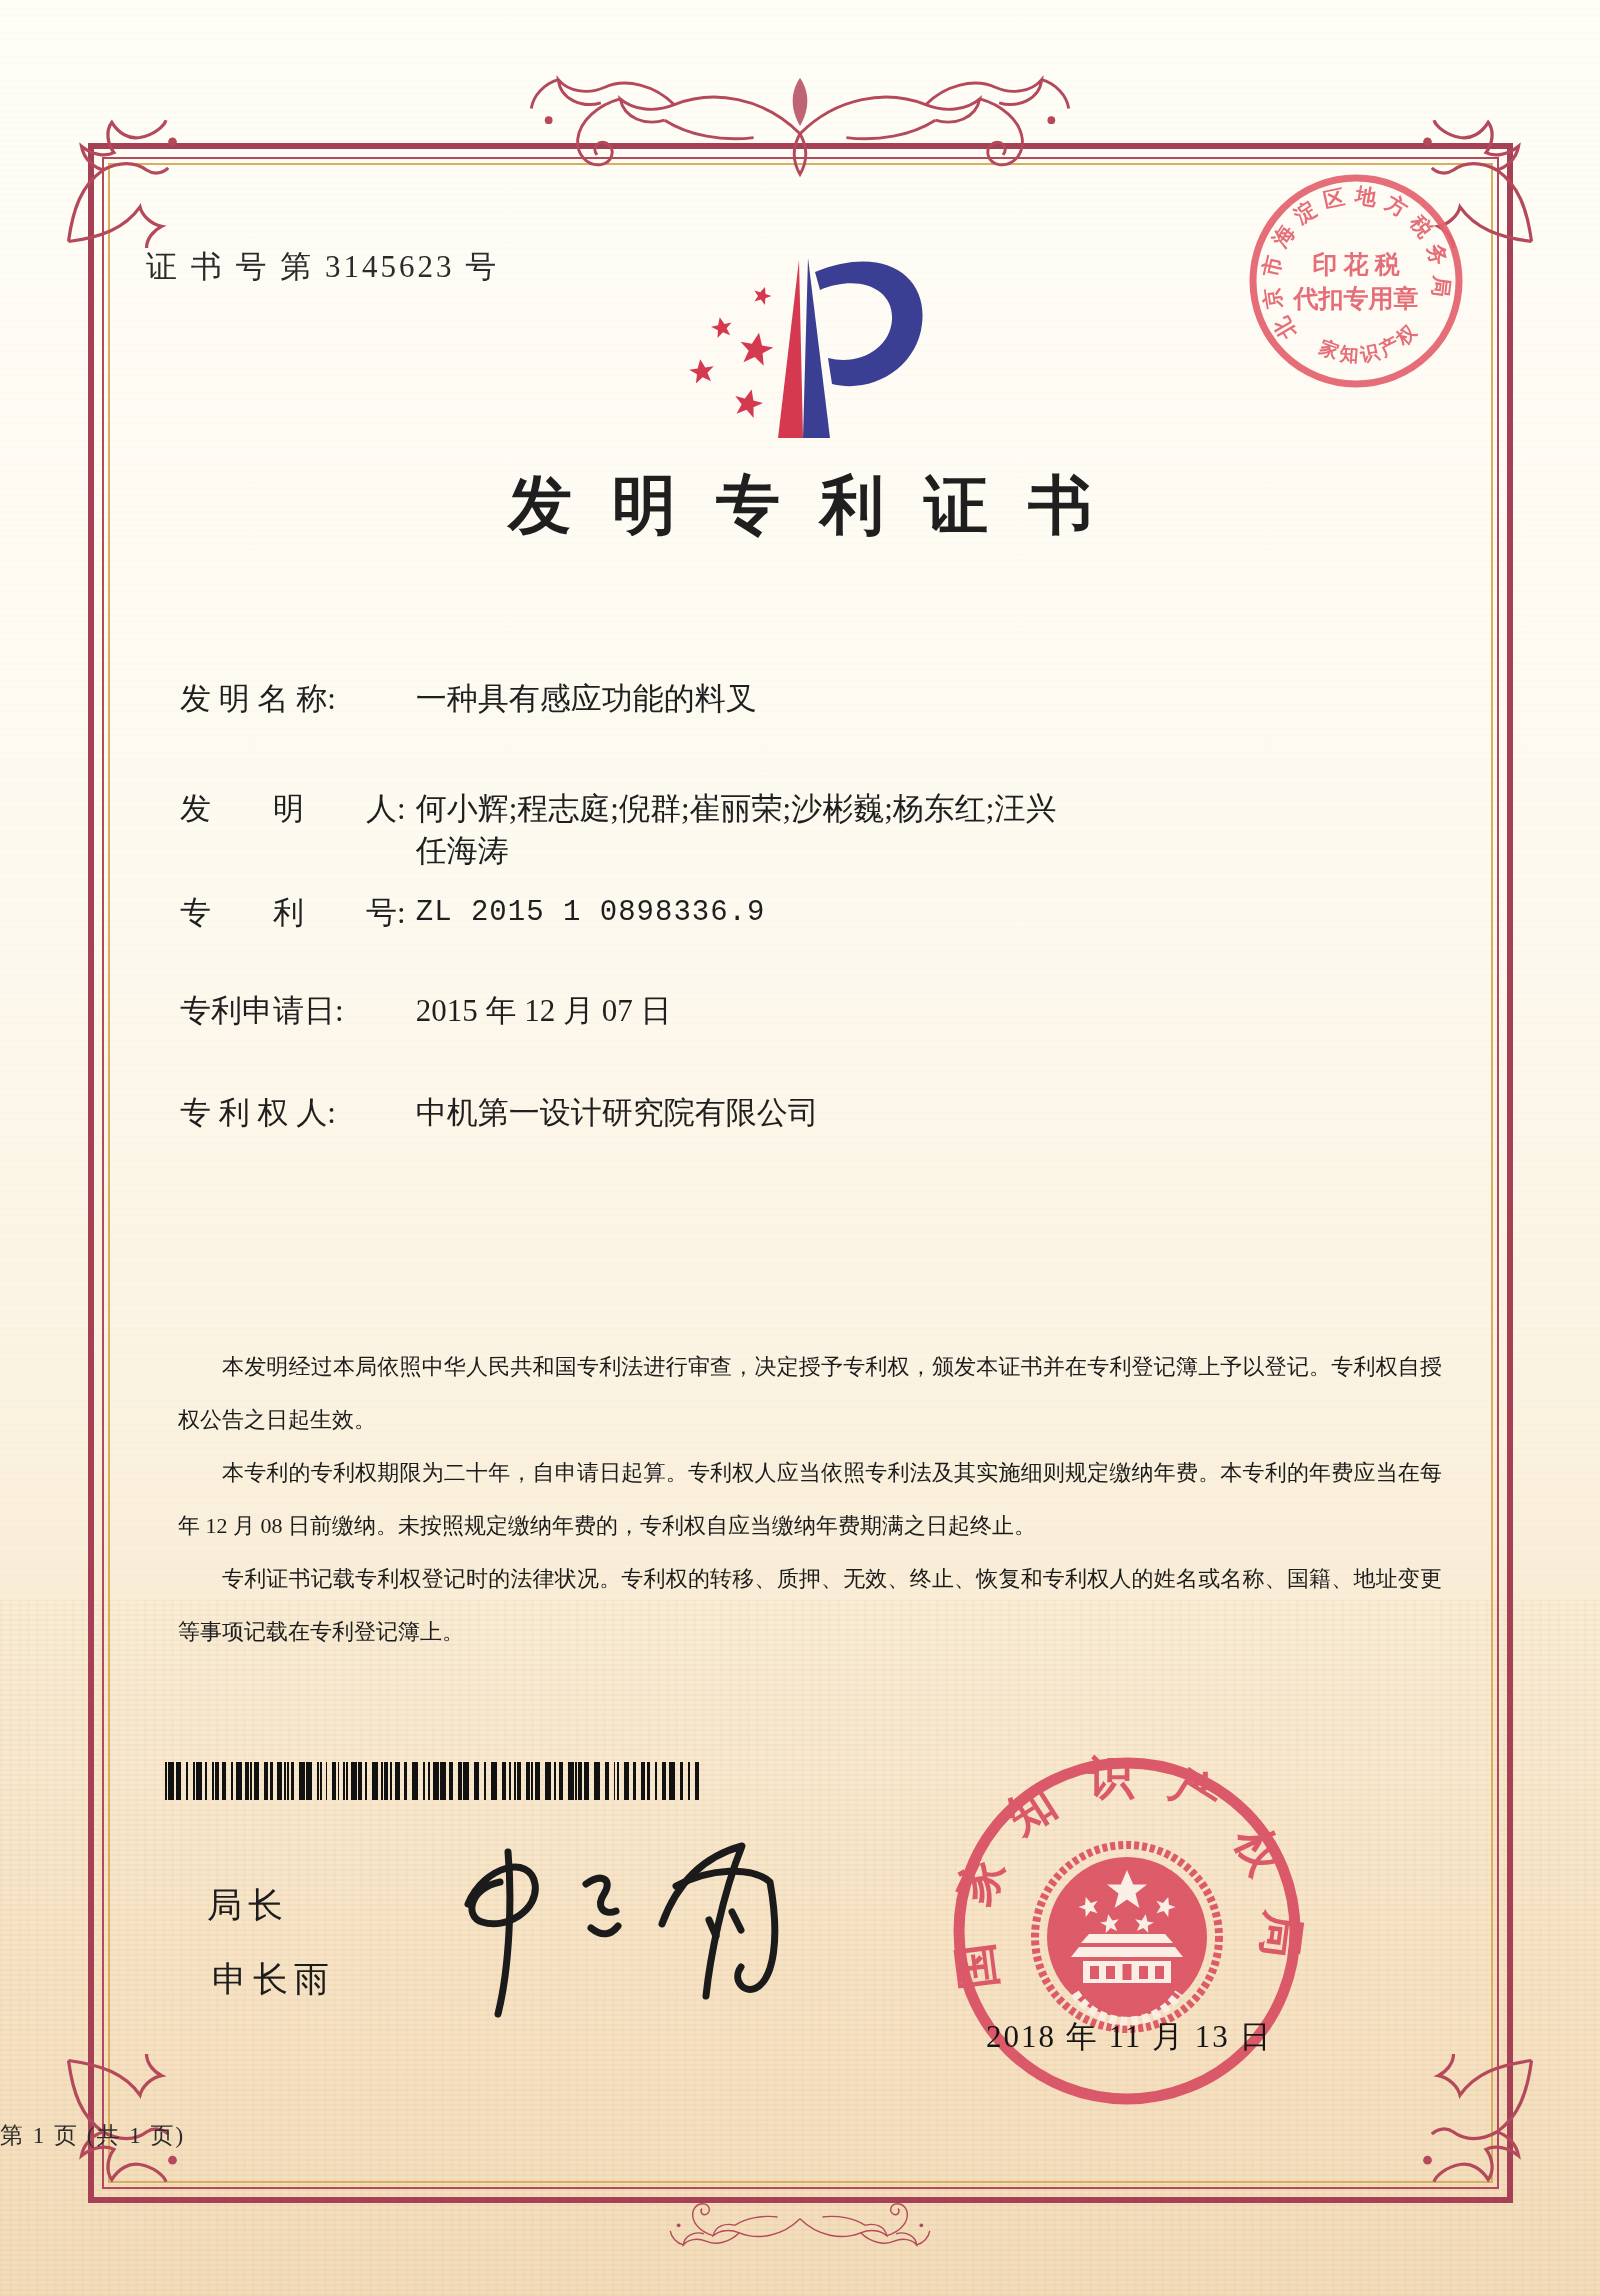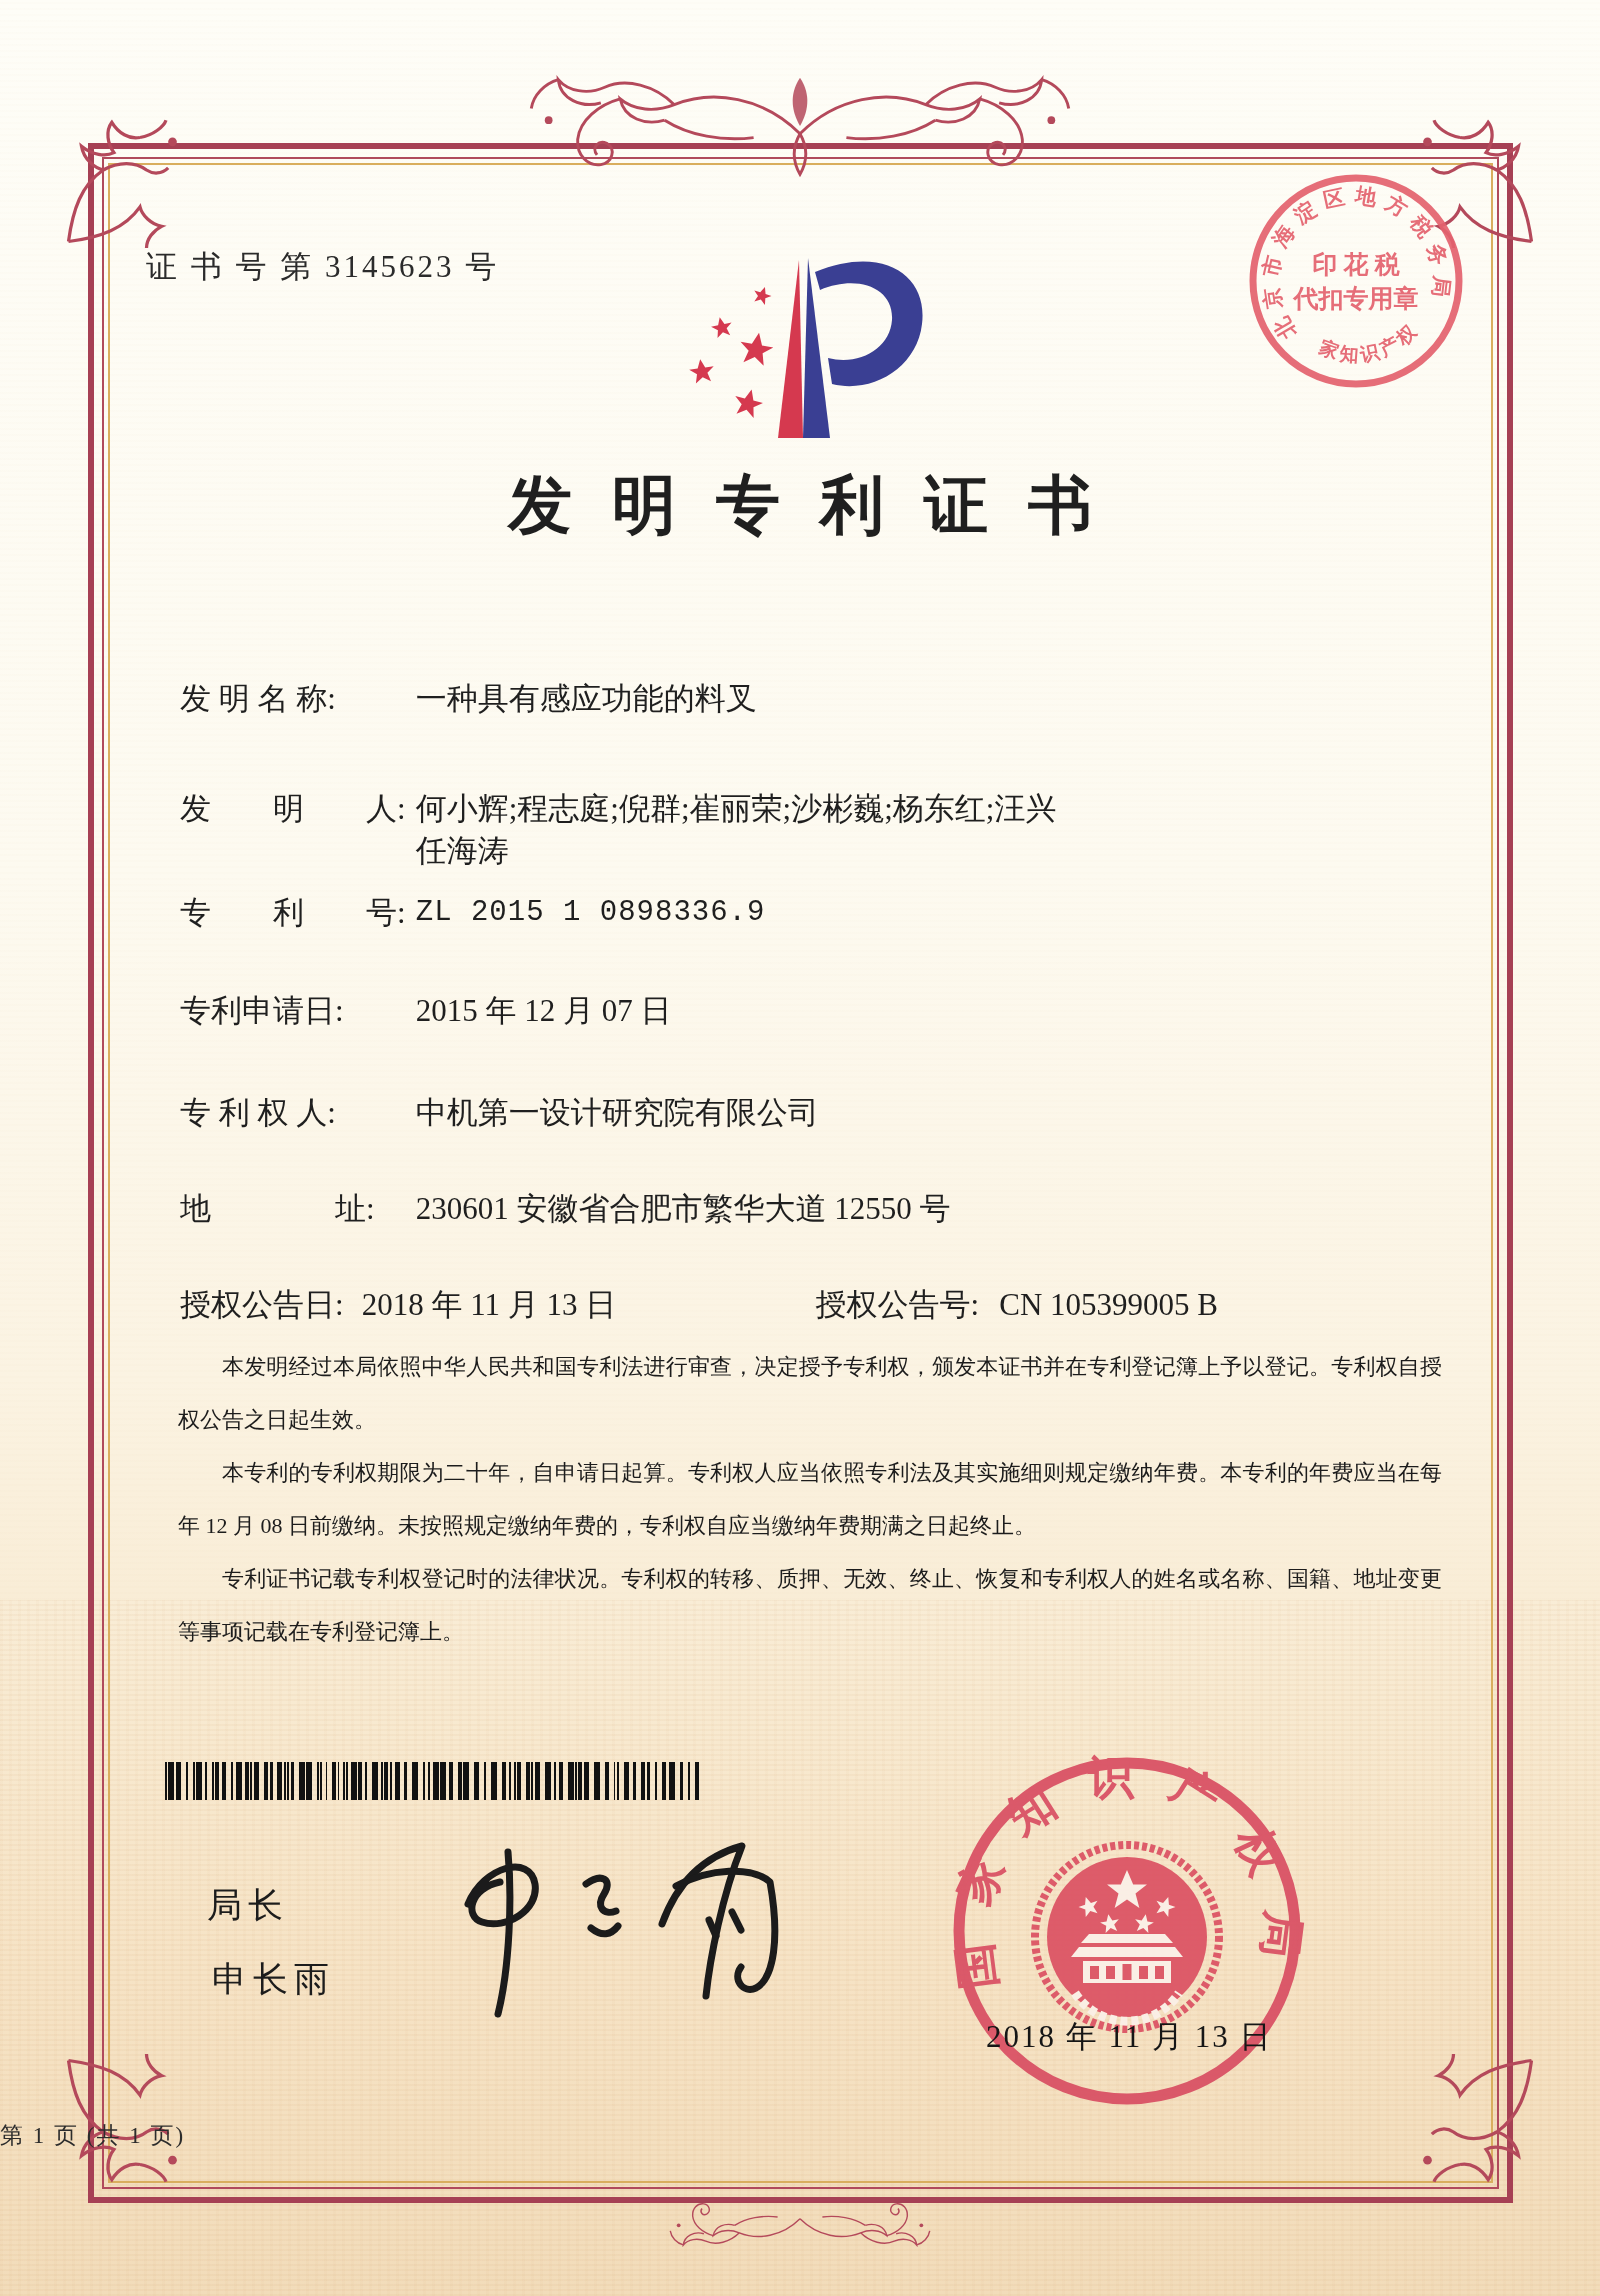--- a/index.html
+++ b/index.html
@@ -158,31 +158,21 @@
   <div class="abs row" style="top:990px">
     <span class="lbl">专利申请日:</span>
     <span class="val">2015 年 12 月 07 日</span>
   </div>
 
   <div class="abs row" style="top:1092px">
     <span class="lbl">专 利 权 人:</span>
     <span class="val">中机第一设计研究院有限公司</span>
   </div>
 
-  <div class="abs row" style="top:1188px">
-    <span class="lbl">地　　　　址:</span>
-    <span class="val">230601 安徽省合肥市繁华大道 12550 号</span>
-  </div>
-
-  <div class="abs row" style="top:1284px">
-    <span class="lbl" style="width:174px">授权公告日:</span>
-    <span class="val" style="width:400px">2018 年 11 月 13 日</span>
-    <span class="lbl" style="width:176px;margin-left:46px">授权公告号:</span>
-    <span class="val">CN 105399005 B</span>
-  </div>
+
 
   <div class="abs paras">
     <p>本发明经过本局依照中华人民共和国专利法进行审查，决定授予专利权，颁发本证书并在专利登记簿上予以登记。专利权自授权公告之日起生效。</p>
     <p>本专利的专利权期限为二十年，自申请日起算。专利权人应当依照专利法及其实施细则规定缴纳年费。本专利的年费应当在每年 12 月 08 日前缴纳。未按照规定缴纳年费的，专利权自应当缴纳年费期满之日起终止。</p>
     <p>专利证书记载专利权登记时的法律状况。专利权的转移、质押、无效、终止、恢复和专利权人的姓名或名称、国籍、地址变更等事项记载在专利登记簿上。</p>
   </div>
 
   <div class="abs barcode">
       <span style="width:1.8px;margin-right:1.6px"></span>
       <span style="width:5.6px;margin-right:1.6px"></span>

